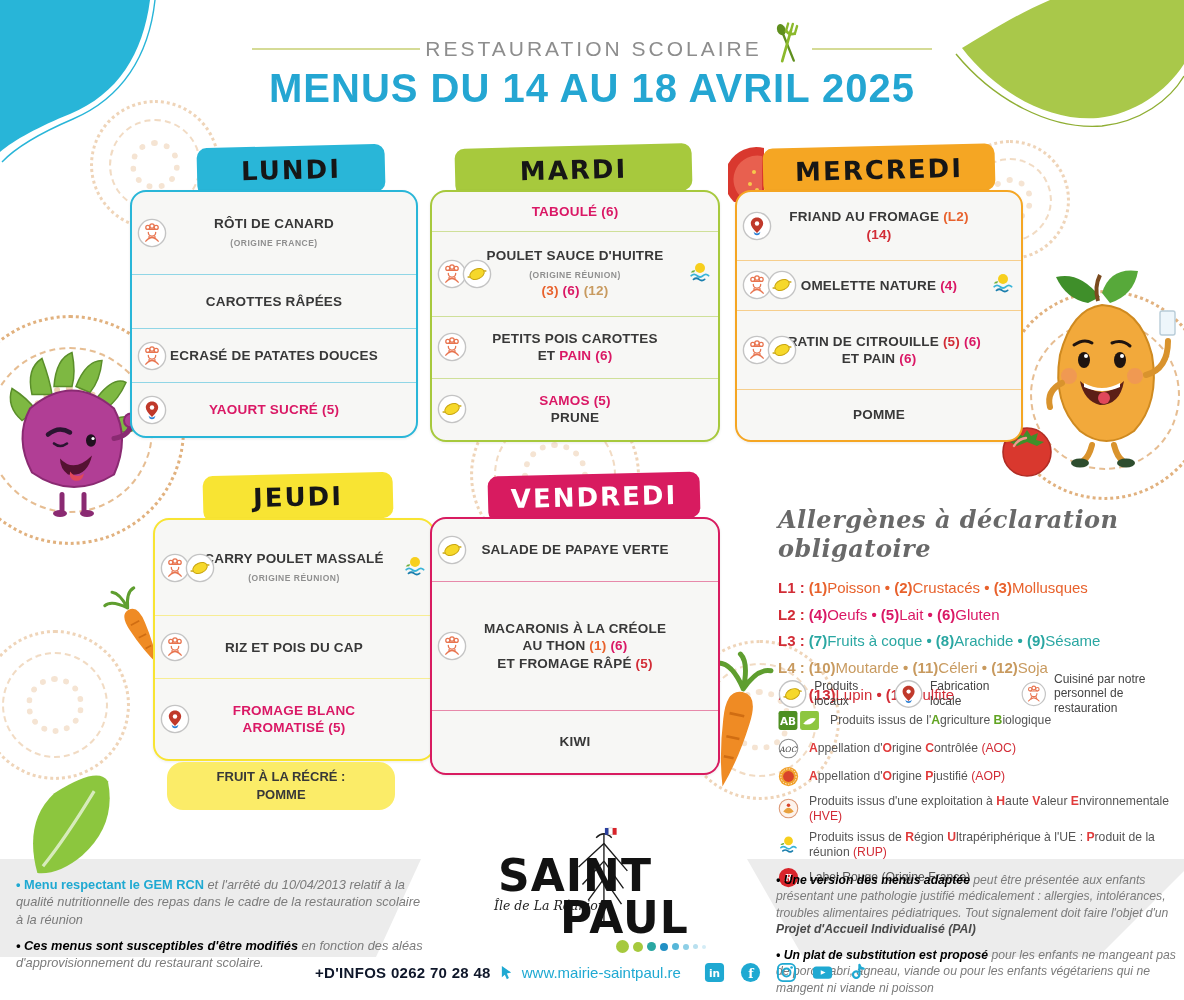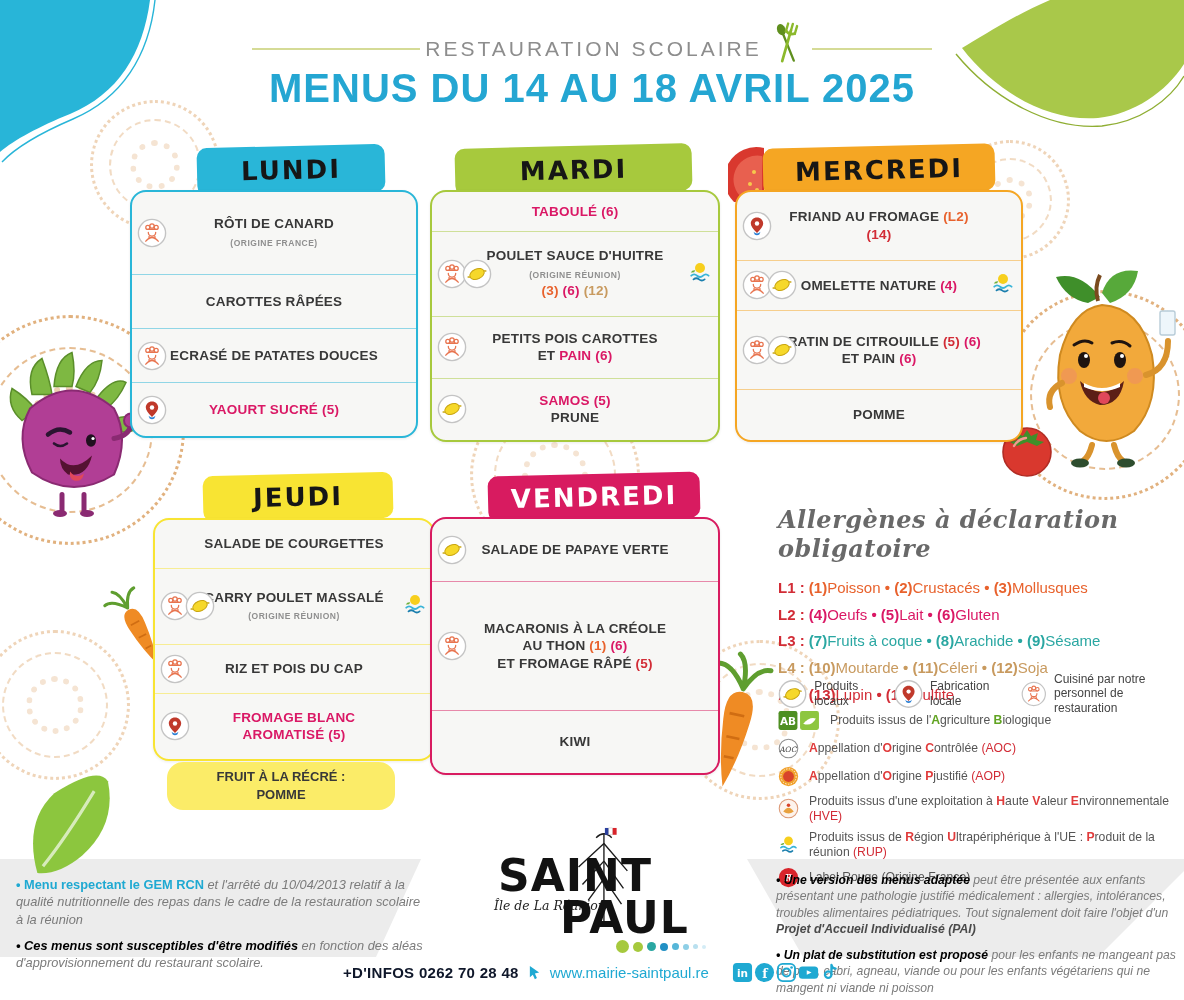--- a/index.html
+++ b/index.html
@@ -103,21 +103,21 @@
   .logo-paul{position:absolute;left:90px;top:64px;font-size:44px;font-weight:bold;letter-spacing:1px;color:#121212;font-family:"DejaVu Sans",sans-serif}
   .logo-tagline{position:absolute;left:24px;top:70px;font-family:"DejaVu Serif",serif;font-style:italic;font-size:12.5px;color:#222;white-space:nowrap}
   .logo-dots{position:absolute;left:146px;top:112px;display:flex;align-items:center;gap:4px}
   .logo-dots i{border-radius:50%;display:block}
 
   
   .contact{position:absolute;left:0;top:962px;width:100%;display:flex;align-items:center;justify-content:center;gap:9px;z-index:3}
   .contact .infos{font-size:15px;font-weight:bold;color:#0f172a;letter-spacing:.3px}
   .contact .site{font-size:15px;color:#1fa9d2}
   .cursor-ic{width:13px;height:15px;display:inline-flex}
-  .socials{display:flex;align-items:center;gap:1px;margin-left:14px}
+  .socials{display:flex;align-items:center;gap:15px;margin-left:14px}
   .socials .soc{width:21px;height:21px;display:inline-flex;cursor:pointer}
 </style>
 </head>
 <body>
 
 <div class="page">
 
   <div class="mandala" style="left:-45px;top:315px;width:230px;height:230px"></div>
   <div class="mandala faint" style="left:90px;top:100px;width:130px;height:130px"></div>
   <div class="mandala faint" style="left:470px;top:390px;width:170px;height:170px"></div>
@@ -467,23 +467,20 @@
           </span>
         </div>
         <div class="row-line"><span class="seg c-dark">GRATIN DE CITROUILLE </span><span class="seg c-red">(5)</span><span class="seg c-dark"> </span><span class="seg c-pink">(6)</span></div>
         <div class="row-line"><span class="seg c-dark">ET PAIN </span><span class="seg c-pink">(6)</span></div>
       </div>
       <div class="menu-row" style="flex-grow: 1;">
         <div class="row-line"><span class="seg c-dark">POMME</span></div>
       </div>
     </div>
   <div class="day-card pos-c3" id="card-3" style="border-color: rgb(248, 228, 51);">
-      <div class="menu-row" style="flex-grow: 1; border-bottom: 1.5px solid rgba(248, 228, 51, 0.5);">
-        <div class="row-line"><span class="seg c-dark">SALADE DE COURGETTES</span></div>
-      </div>
       <div class="menu-row" style="flex-grow: 1.45; border-bottom: 1.5px solid rgba(248, 228, 51, 0.5);">
         <div class="row-icons-left">
           <span class="mi mi-chef">
             <svg viewBox="0 0 30 30">
               <circle cx="15" cy="15" r="13.6" fill="#fff" stroke="#c4c4c4" stroke-width="1.4"></circle>
               <g stroke="#e8744f" fill="none" stroke-width="1.3" stroke-linecap="round">
                 <circle cx="10.8" cy="9.4" r="2"></circle>
                 <circle cx="15" cy="8" r="2.2"></circle>
                 <circle cx="19.2" cy="9.4" r="2"></circle>
                 <path d="M10.8 11.4 h8.4"></path>

